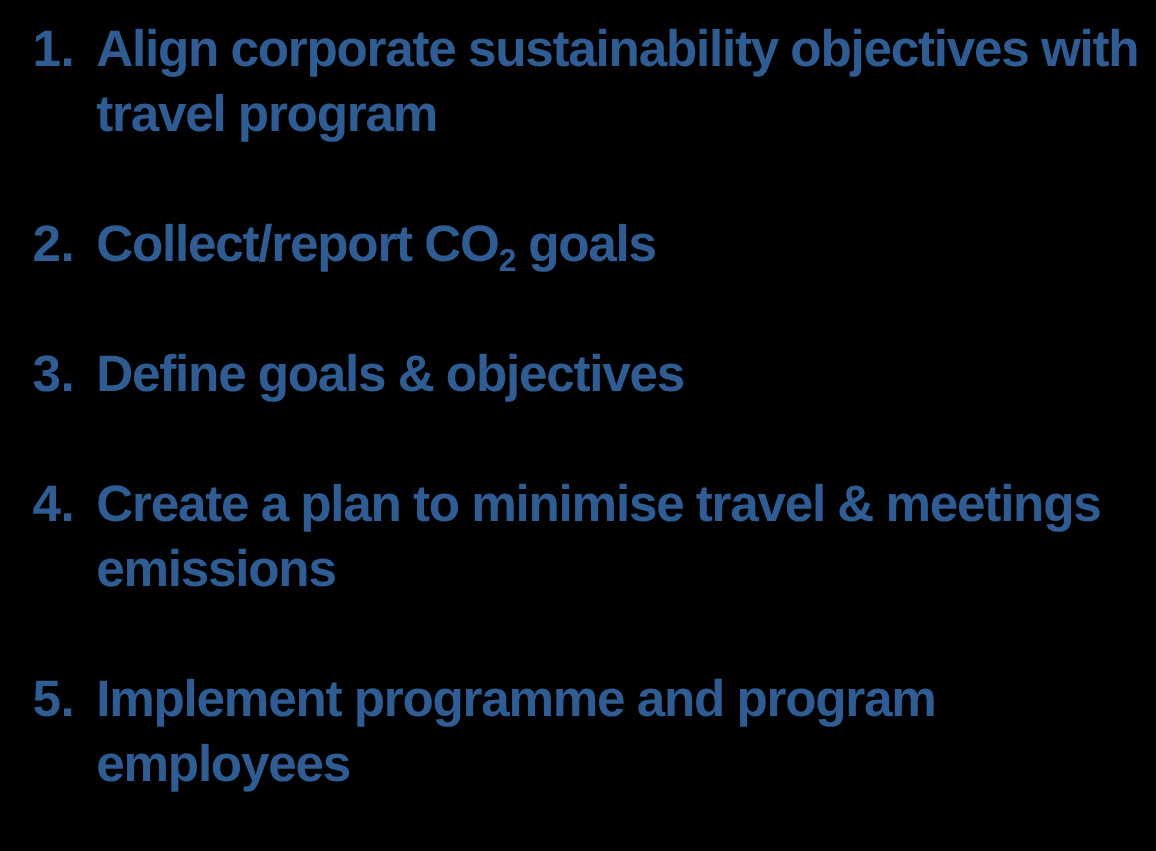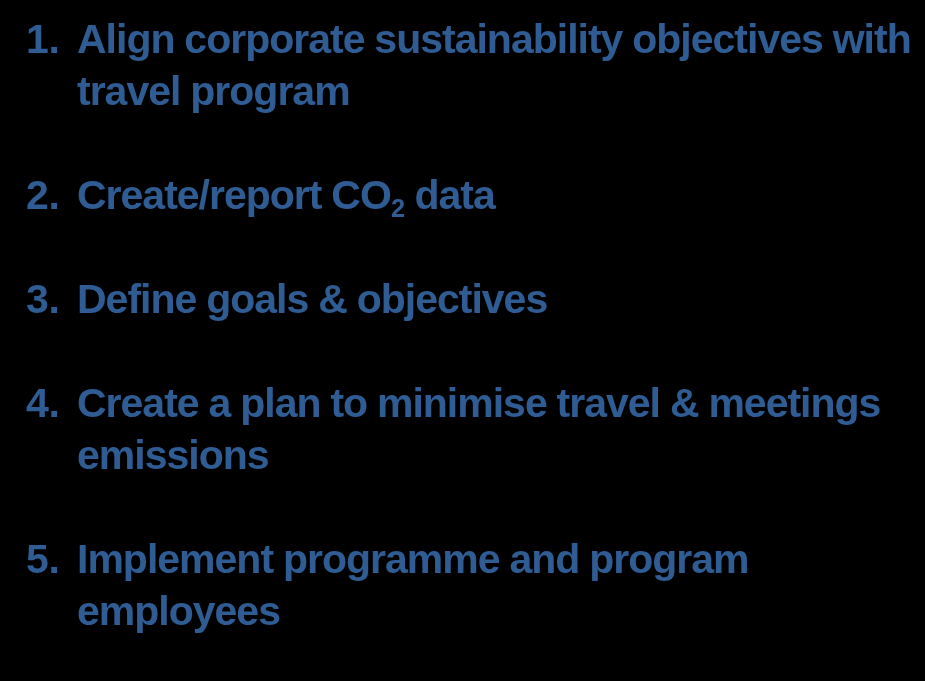--- a/index.html
+++ b/index.html
@@ -84,21 +84,21 @@
 <div id="slide">
   <ol id="numbered-list">
 
     <li class="list-item">
       <span class="item-marker">1.</span>
       <span class="item-text"><span>Align corporate sustainability objectives with travel program</span></span>
     </li>
 
     <li class="list-item">
       <span class="item-marker">2.</span>
-      <span class="item-text"><span>Create/report CO</span><sub>2</sub><span> data</span></span>
+      <span class="item-text"><span>Collect/report CO</span><sub>2</sub><span> goals</span></span>
     </li>
 
     <li class="list-item">
       <span class="item-marker">3.</span>
       <span class="item-text"><span>Define goals &amp; objectives</span></span>
     </li>
 
     <li class="list-item">
       <span class="item-marker">4.</span>
       <span class="item-text"><span>Create a plan to minimise travel &amp; meetings emissions</span></span>

